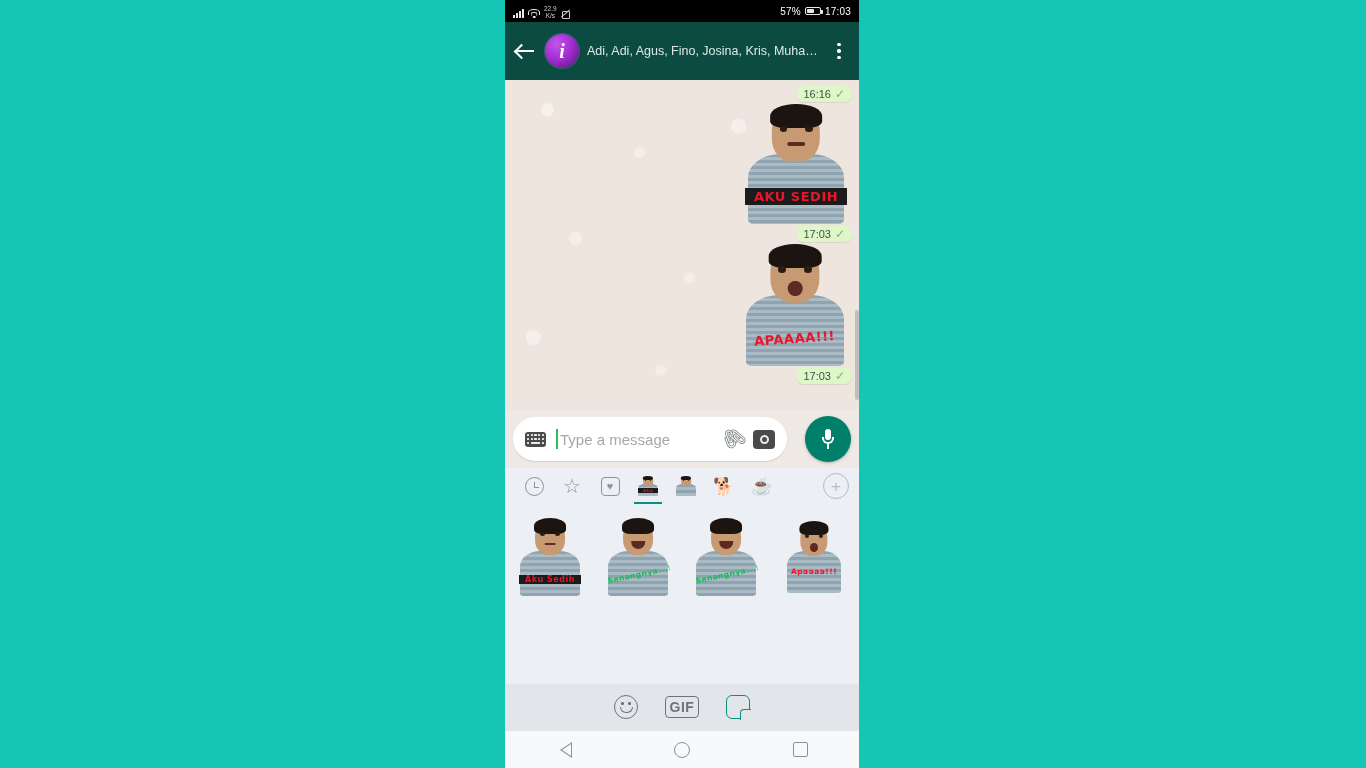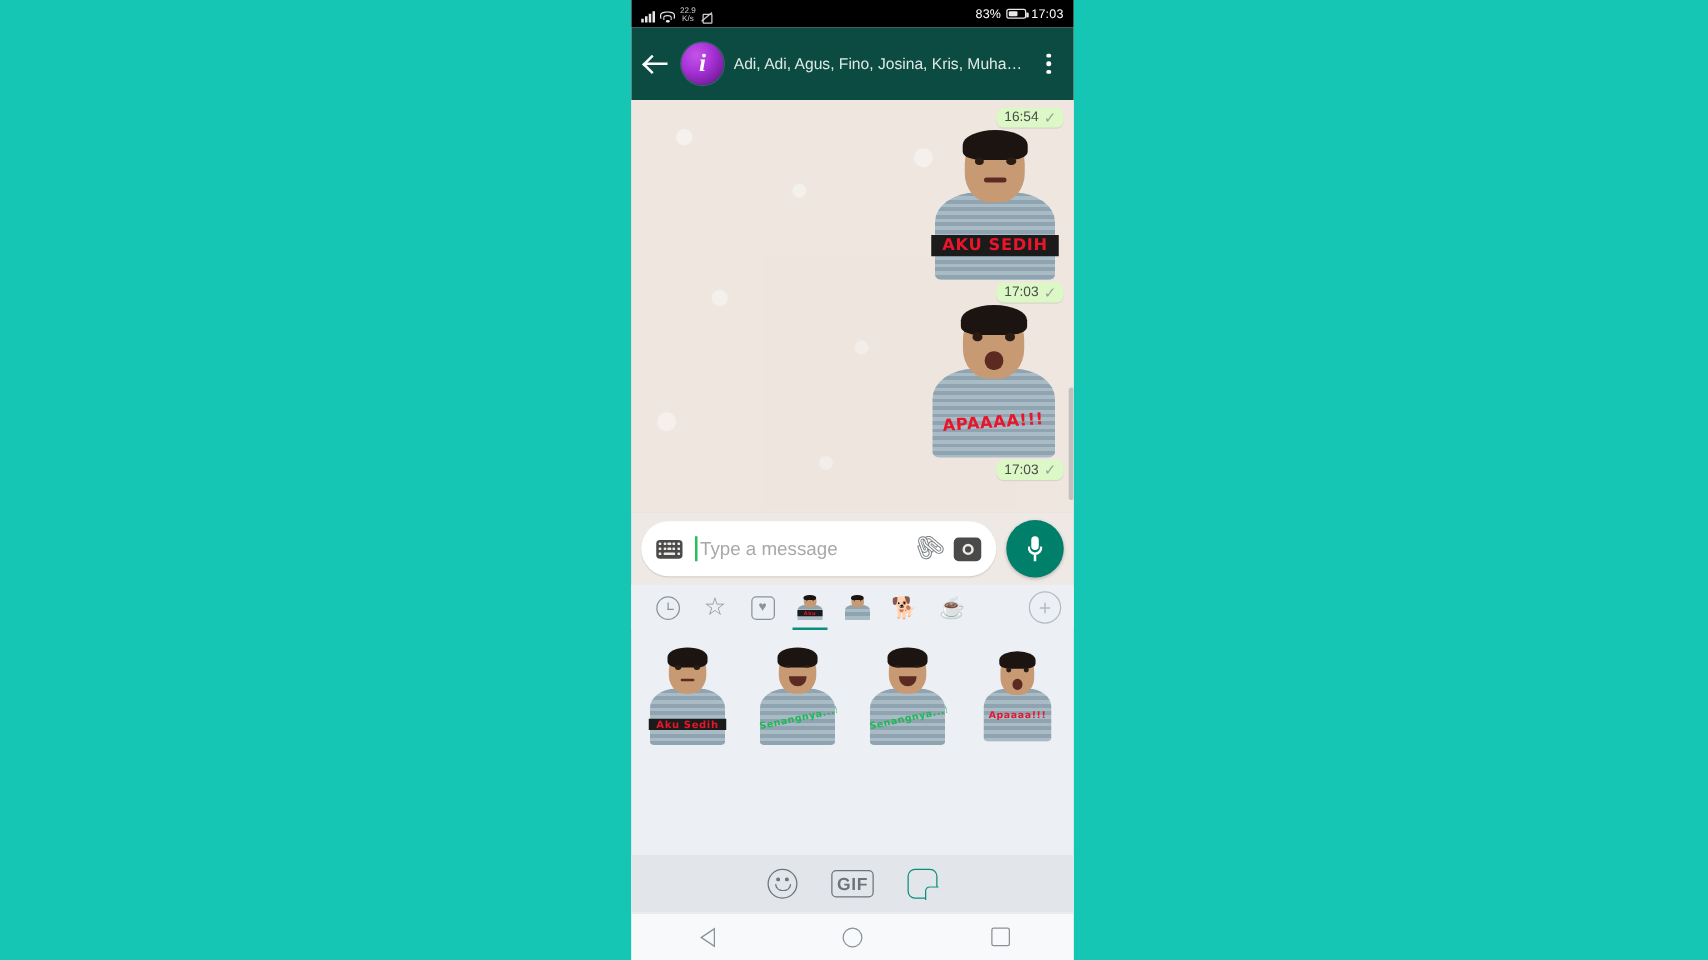--- a/index.html
+++ b/index.html
@@ -196,21 +196,21 @@
   }
 
   
   .inputbar {
     flex:0 0 auto;
     height:58px;
     background:#eee9e4;
     display:flex;
     align-items:center;
     padding:0 8px;
-    gap:8px;
+    gap:18px;
   }
   .input-pill {
     flex:1 1 auto;
     height:44px;
     background:#fff;
     border-radius:22px;
     display:flex;
     align-items:center;
     padding:0 12px;
     gap:10px;
@@ -357,21 +357,21 @@
           <span></span>
           <span></span>
         </div>
       <div class="netspeed">
         <b>22.9</b>
         <b>K/s</b>
       </div>
       <div class="mute"></div>
     </div>
     <div class="sb-right">
-      <span>83%</span>
+      <span>57%</span>
       <span class="battery">
           <i></i>
         </span>
       <span>17:03</span>
     </div>
   </div>
 
   <div class="appbar">
     <div class="back-arrow"></div>
     <div class="avatar">
@@ -385,21 +385,21 @@
         <i></i>
         <i></i>
       </div>
   </div>
 
   <div class="chat">
     <div class="chat-scroll">
 
       <div class="msg-row">
         <div class="time-bubble">
-          <span>16:54</span>
+          <span>16:16</span>
           <span class="tick">✓</span>
         </div>
       </div>
 
       <div class="sticker-msg">
         <div class="person" style="width:110px;height:120px;">
           <div class="body"></div>
           <div class="head"></div>
           <div class="hair"></div>
           <div class="eye l"></div>

